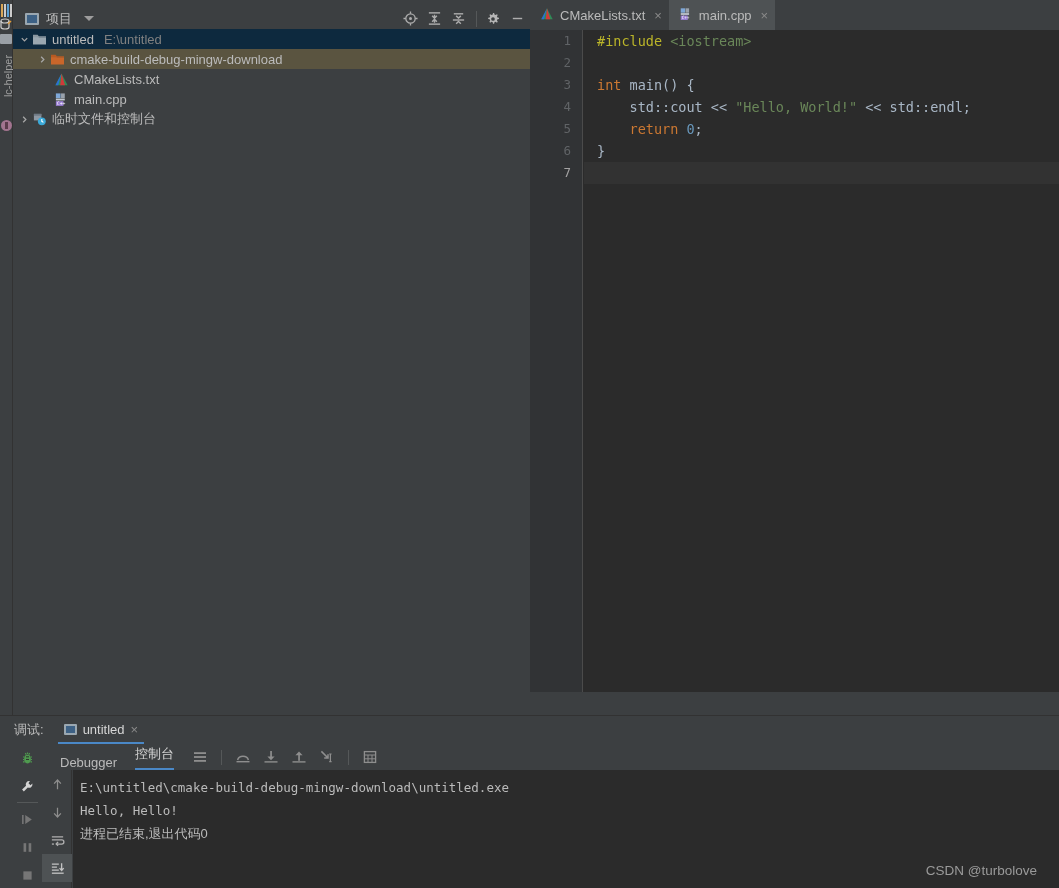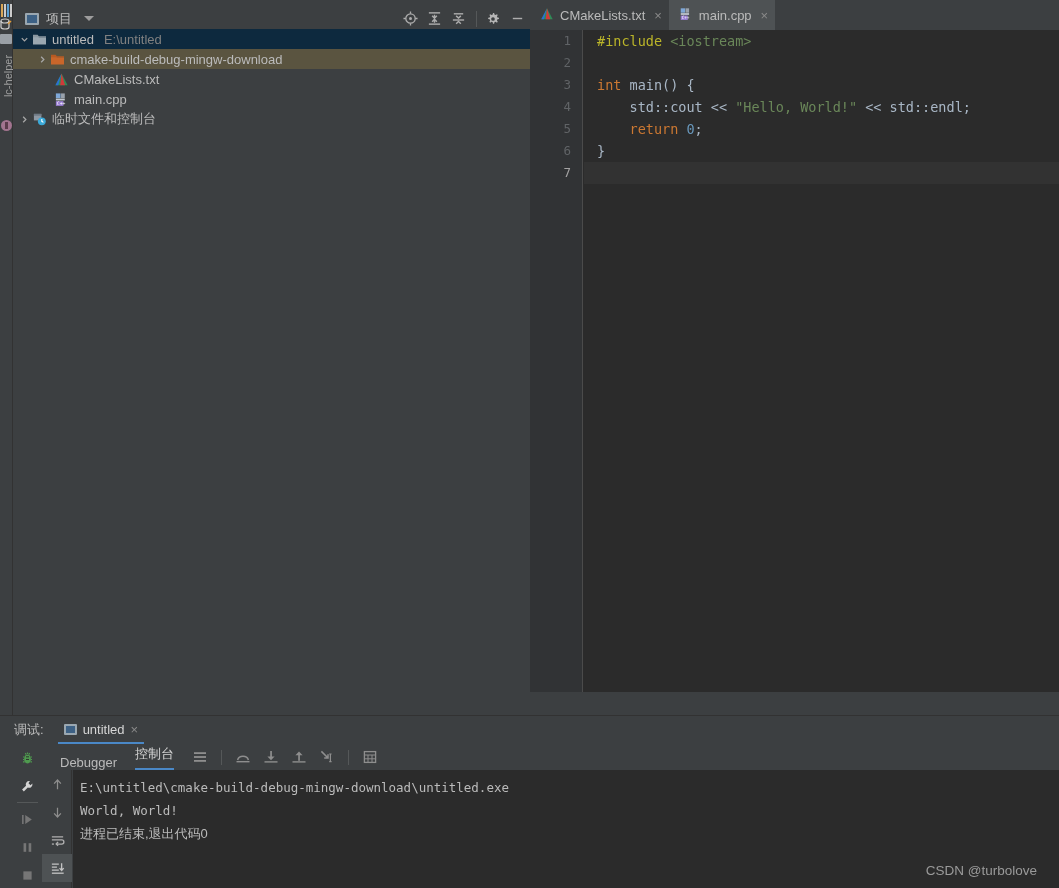--- a/index.html
+++ b/index.html
@@ -538,21 +538,21 @@
         <svg width="15" height="15" viewBox="0 0 16 16">
           <path d="M2 3.4 H9.4 M2 6.6 H7.4 M2 9.8 H9.4" stroke="#c4c4c4" stroke-width="1.4"></path>
           <path d="M12.4 2.4 V10 M10.2 7.6 L12.4 10.2 L14.6 7.6" stroke="#c4c4c4" stroke-width="1.4" fill="none"></path>
           <path d="M2 13 H14.6" stroke="#c4c4c4" stroke-width="1.4"></path>
         </svg>
       </div>
     </div>
 
     <div id="console">
       <div class="cout">E:\untitled\cmake-build-debug-mingw-download\untitled.exe</div>
-      <div class="cout">World, World!</div>
+      <div class="cout">Hello, Hello!</div>
       <div class="cout"></div>
       <div class="cout cn">进程已结束,退出代码0</div>
     </div>
 
   </div>
 
   <span id="watermark">CSDN @turbolove</span>
 </div>
 
 </body></html>

